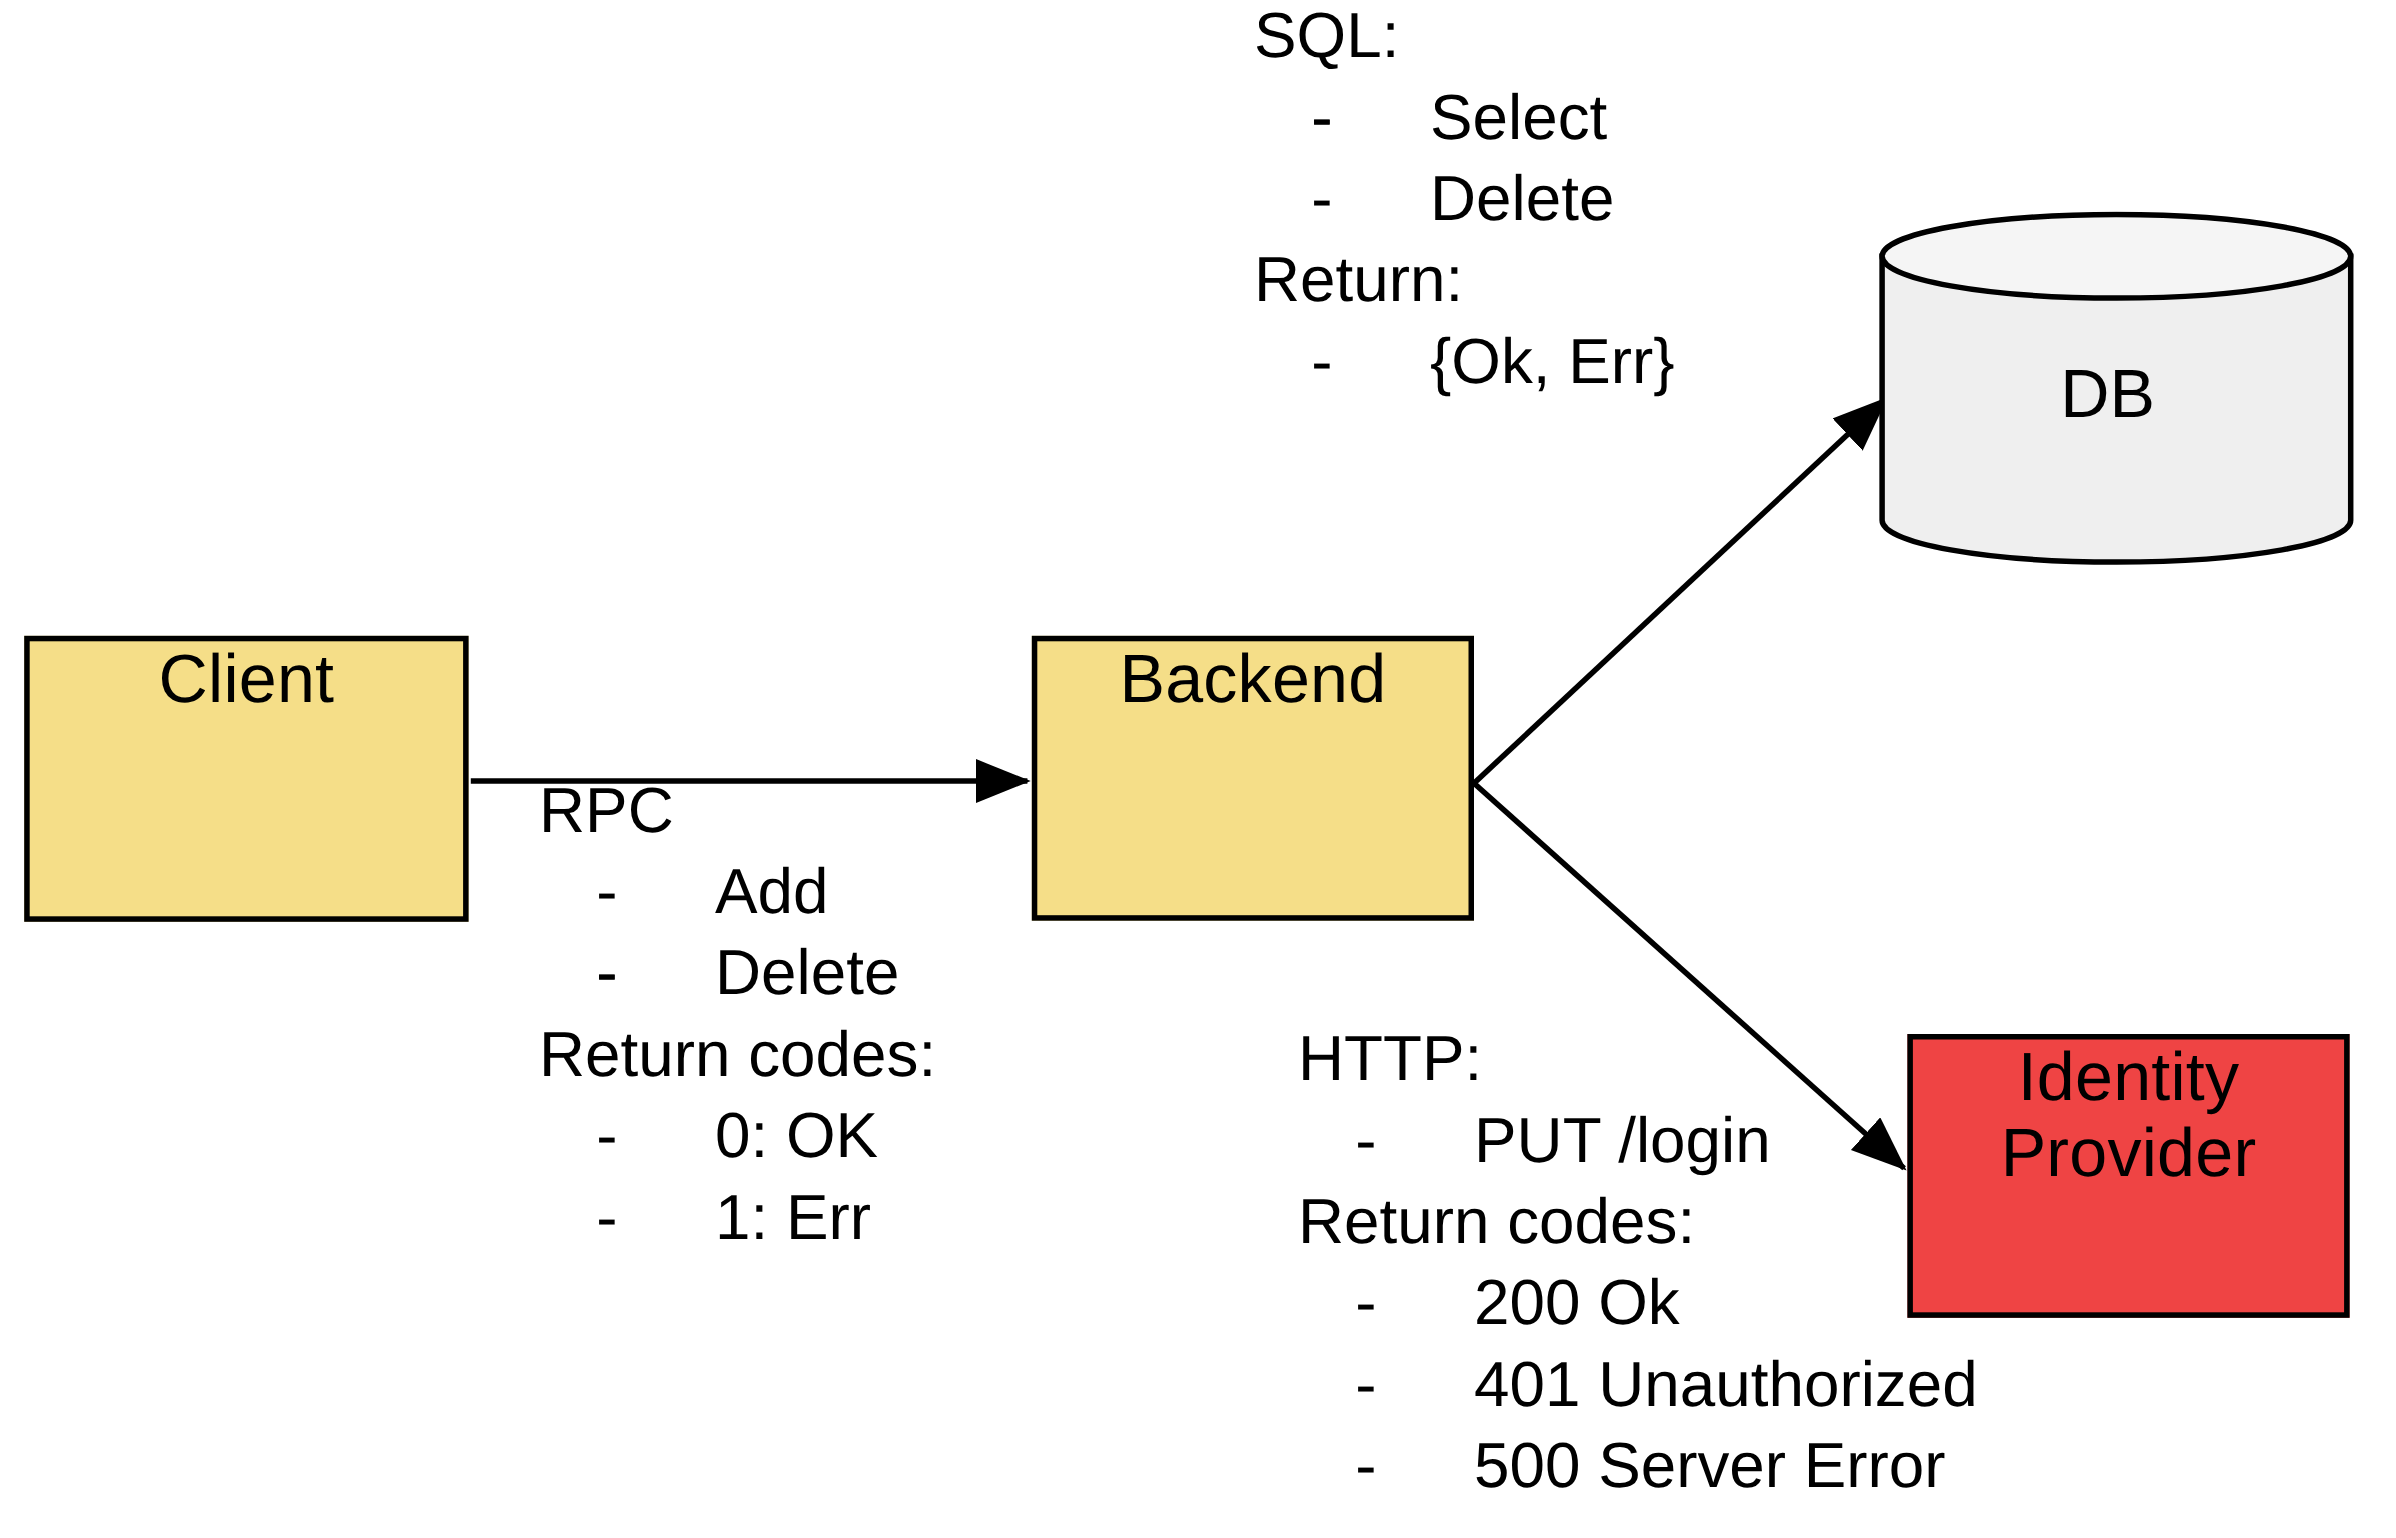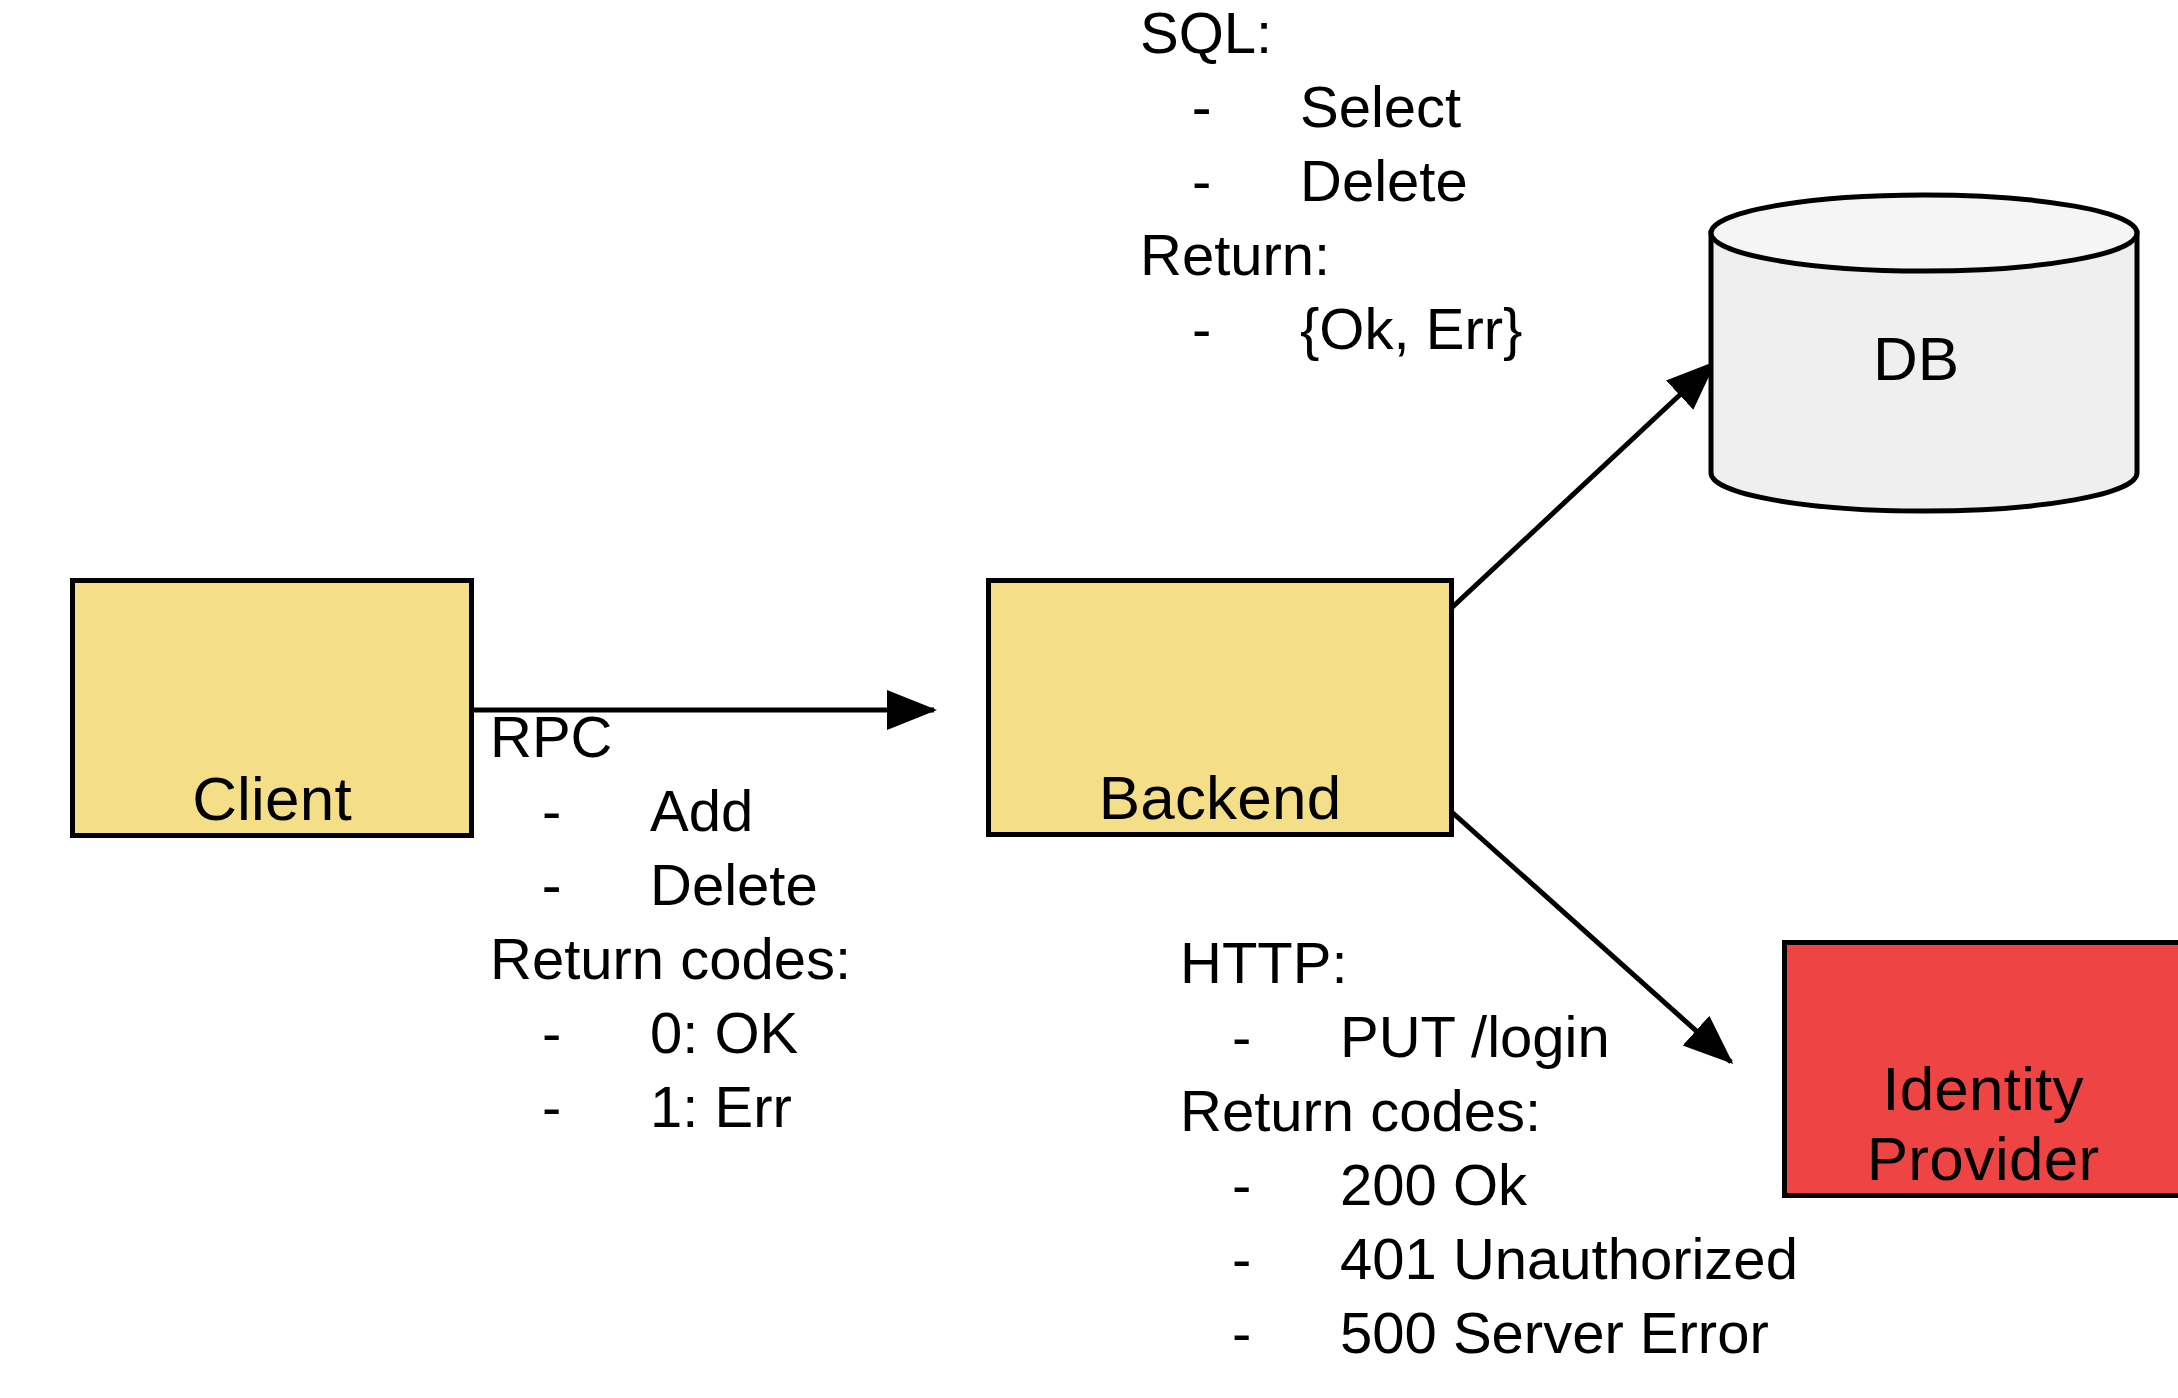--- a/index.html
+++ b/index.html
@@ -16,37 +16,36 @@
     font-family: "Liberation Sans", sans-serif;
     color: #000000;
   }
 
   
   .node-box {
     position: absolute;
     box-sizing: border-box;
     border: 5px solid #000000;
     display: flex;
-    align-items: flex-end;
+    align-items: flex-start;
     justify-content: center;
     text-align: center;
     line-height: 1.12;
-    margin-left: 48px;
   }
   .node-box.yellow { background: #F5DE88; }
   .node-box.gray   { background: #ef4444; }
 
   .node-label {
     font-size: 62px;
     letter-spacing: 0.2px;
     white-space: pre-line;
   }
 
   #client-node   { left: 22px;   top: 578px; width: 404px; height: 260px; }
-  #backend-node  { left: 938px;  top: 578px; width: 468px; height: 259px; }
+  #backend-node  { left: 938px;  top: 578px; width: 402px; height: 259px; }
   #idp-node      { left: 1734px; top: 940px; width: 402px; height: 258px; }
 
   
   #db-node {
     position: absolute;
     left: 1708px;
     top: 192px;
     width: 432px;
     height: 322px;
   }

